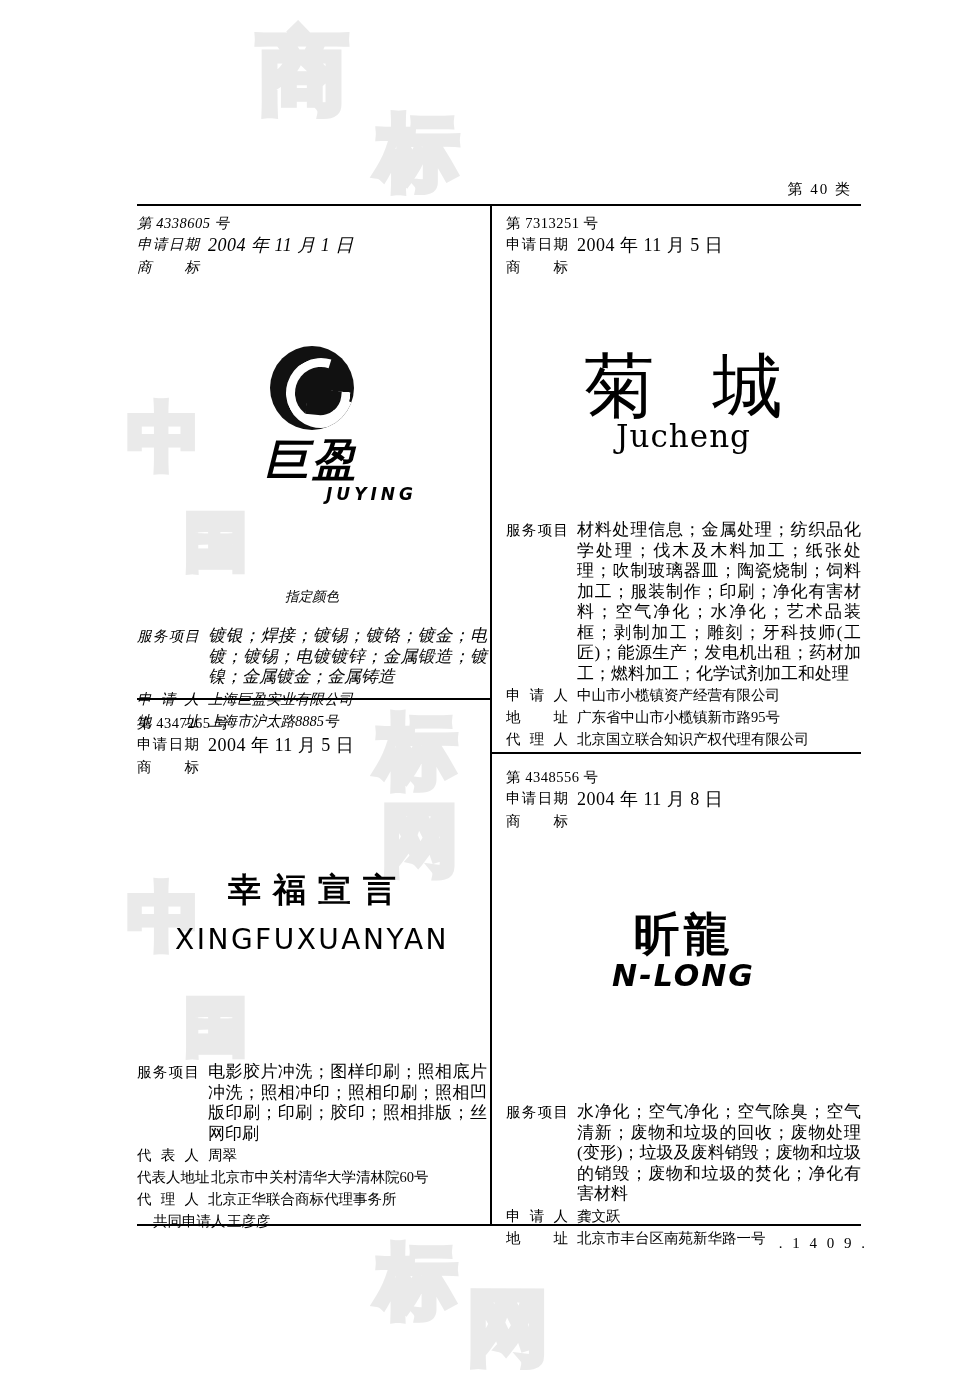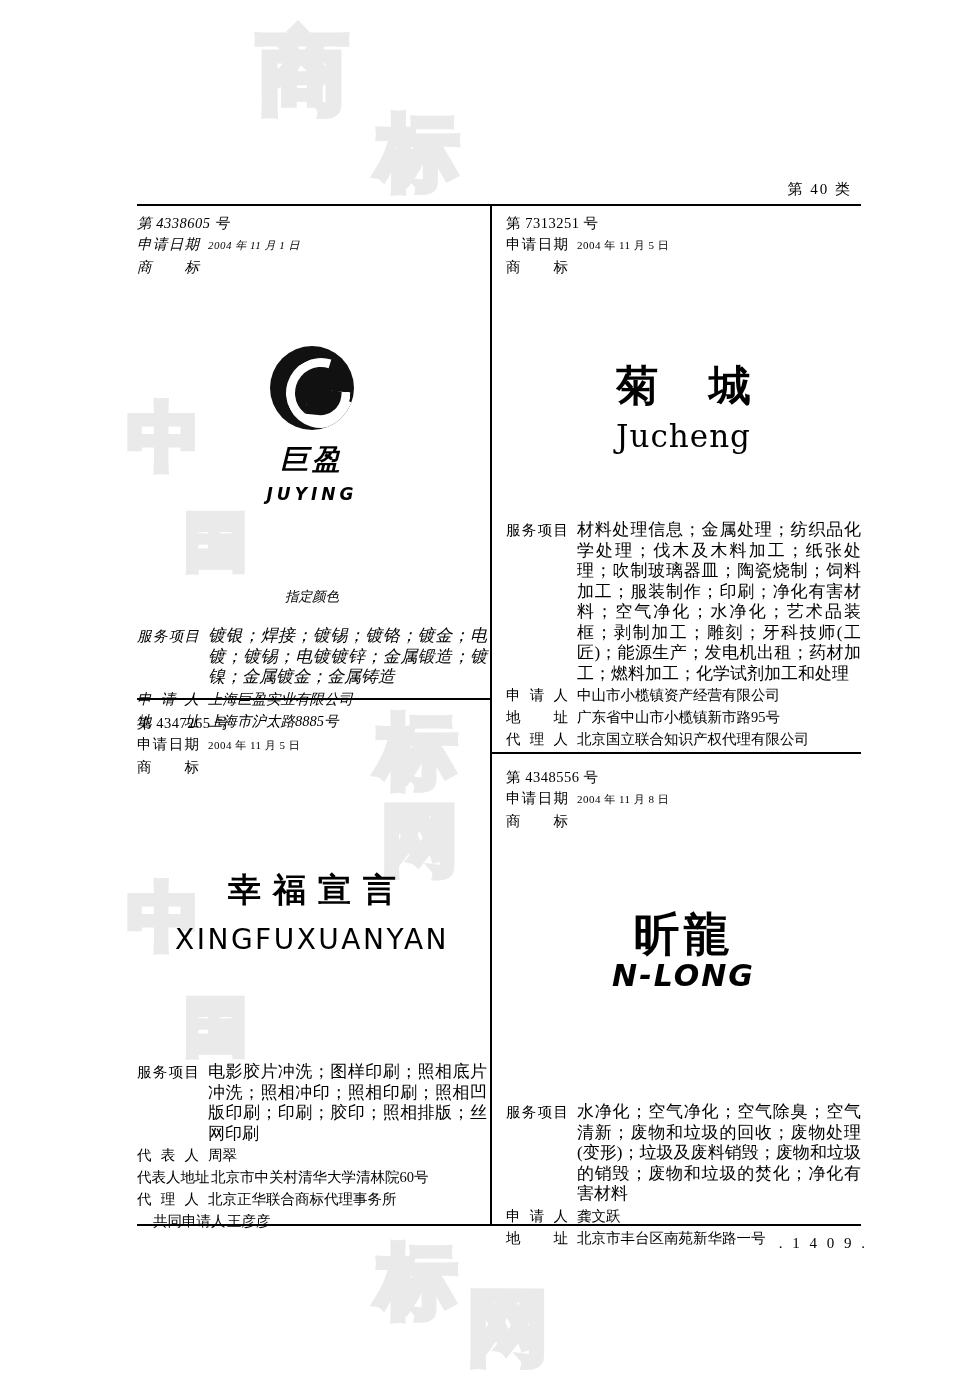--- a/index.html
+++ b/index.html
@@ -67,21 +67,21 @@
   }
   .fld .v {
     flex: 1 1 auto;
     padding-left: 9px;
   }
 
   
   .k.w4 { width: 62px; display: inline-block; text-align: justify; text-align-last: justify; }
 
   .num { font-size: 14.5px; line-height: 22px; letter-spacing: 0.5px; }
-  .date { font-size: 11px; line-height: 22px; letter-spacing: 0.5px; }
+  .date { font-size: 18px; line-height: 22px; letter-spacing: 0.5px; }
 
   .mark-area {
     position: relative;
     text-align: center;
   }
 
   .svc-text {
     font-size: 17px;
     line-height: 20.5px;
     text-align: justify;
@@ -130,38 +130,39 @@
     left: 36px; top: 44px;
     width: 34px; height: 26px;
     border-radius: 0 0 30px 0;
     border-right: 9px solid #fff;
     border-bottom: 9px solid #fff;
     transform: rotate(6deg);
   }
   .juying .cn {
     font-family: "DejaVu Sans", sans-serif;
     font-weight: 700;
-    font-size: 28px;
+    font-size: 44px;
     letter-spacing: 4px;
     line-height: 44px;
   }
   .juying .py {
     font-family: "DejaVu Sans", sans-serif;
     font-weight: 700;
     font-size: 17px;
     letter-spacing: 4px;
     margin-top: 2px;
+    text-align: right;
   }
 
   
   .jucheng { text-align: center; }
   .jucheng .cn {
     font-family: "DejaVu Serif", serif;
-    font-weight: 700;
-    font-size: 42px;
+    font-weight: 400;
+    font-size: 70px;
     letter-spacing: 18px;
     line-height: 60px;
     text-indent: 18px;
   }
   .jucheng .py {
     font-family: "DejaVu Serif", serif;
     font-size: 31px;
     letter-spacing: 1px;
     margin-top: 2px;
   }

